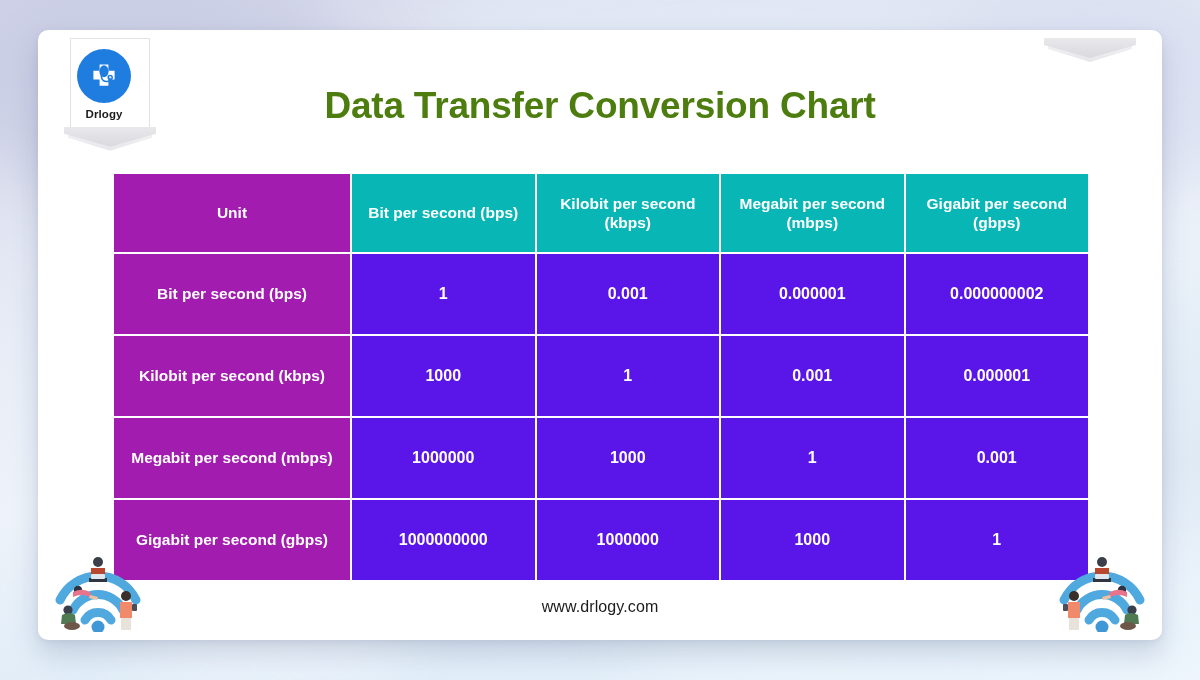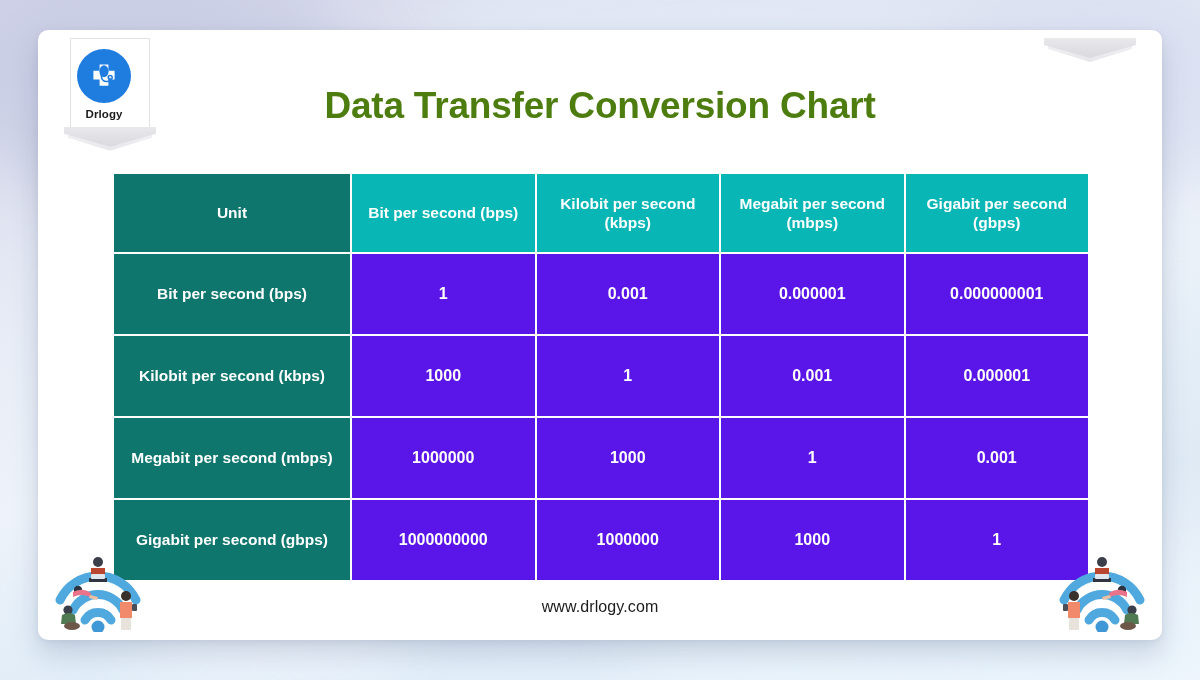--- a/index.html
+++ b/index.html
@@ -141,21 +141,21 @@
   table.conv th, table.conv td {
     text-align: center;
     vertical-align: middle;
     color: #ffffff;
     font-weight: bold;
     line-height: 1.25;
     padding: 6px 8px;
   }
   table.conv th.unit-head,
   table.conv td.unit-cell {
-    background: #0f766e;
+    background: #a21caf;
     width: 236px;
     font-size: 15.5px;
   }
   table.conv th.metric-head {
     background: #08b6b6;
     font-size: 15.5px;
   }
   table.conv td.val {
     background: #5a16e8;
     font-size: 16px;
@@ -233,21 +233,21 @@
           <th class="metric-head">Megabit per second (mbps)</th>
           <th class="metric-head">Gigabit per second (gbps)</th>
         </tr>
       </thead>
       <tbody>
         <tr>
           <td class="unit-cell">Bit per second (bps)</td>
           <td class="val">1</td>
           <td class="val">0.001</td>
           <td class="val">0.000001</td>
-          <td class="val">0.000000001</td>
+          <td class="val">0.000000002</td>
         </tr>
         <tr>
           <td class="unit-cell">Kilobit per second (kbps)</td>
           <td class="val">1000</td>
           <td class="val">1</td>
           <td class="val">0.001</td>
           <td class="val">0.000001</td>
         </tr>
         <tr>
           <td class="unit-cell">Megabit per second (mbps)</td>

